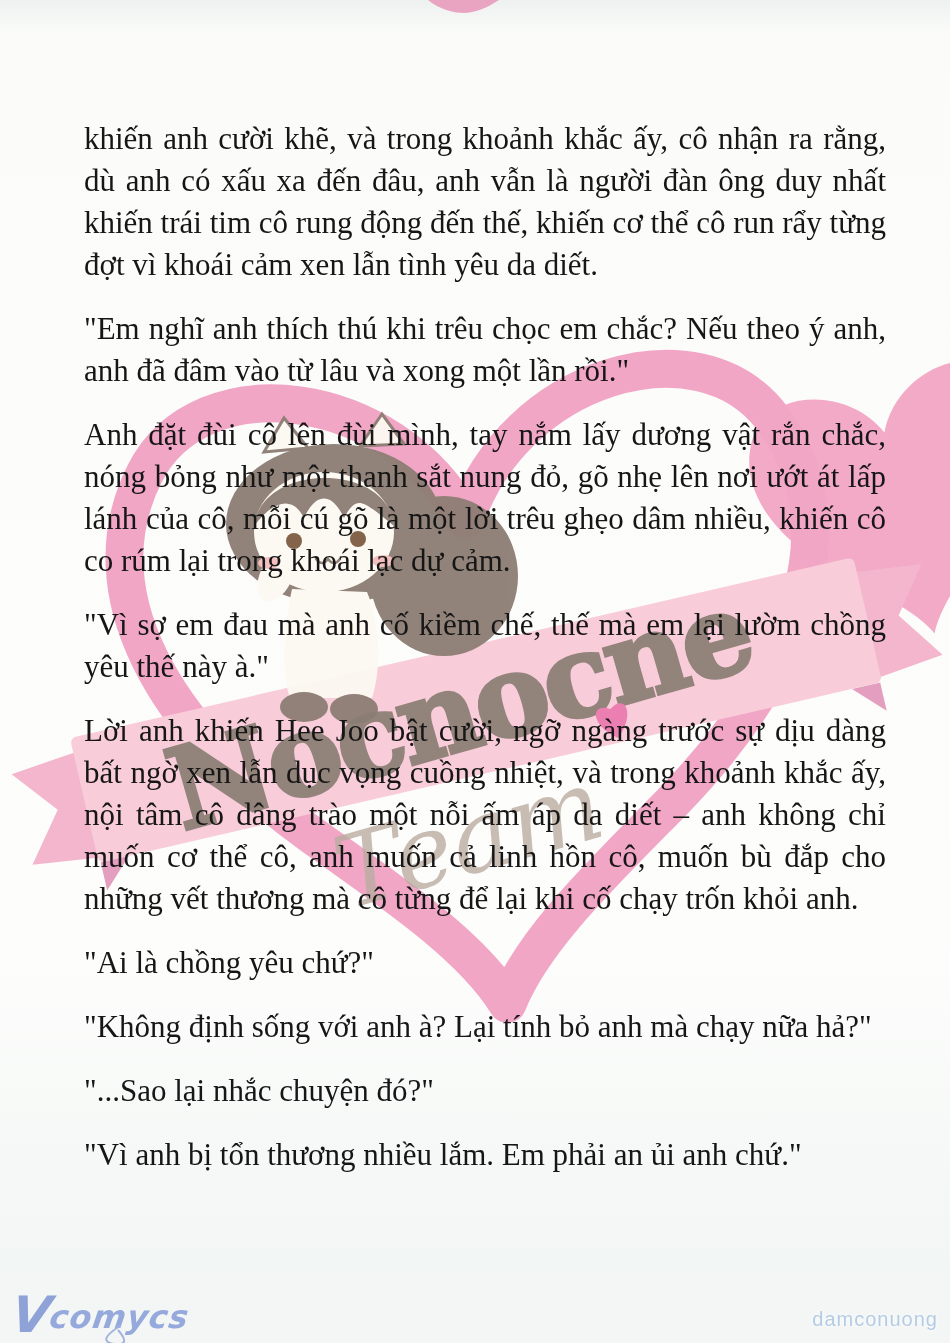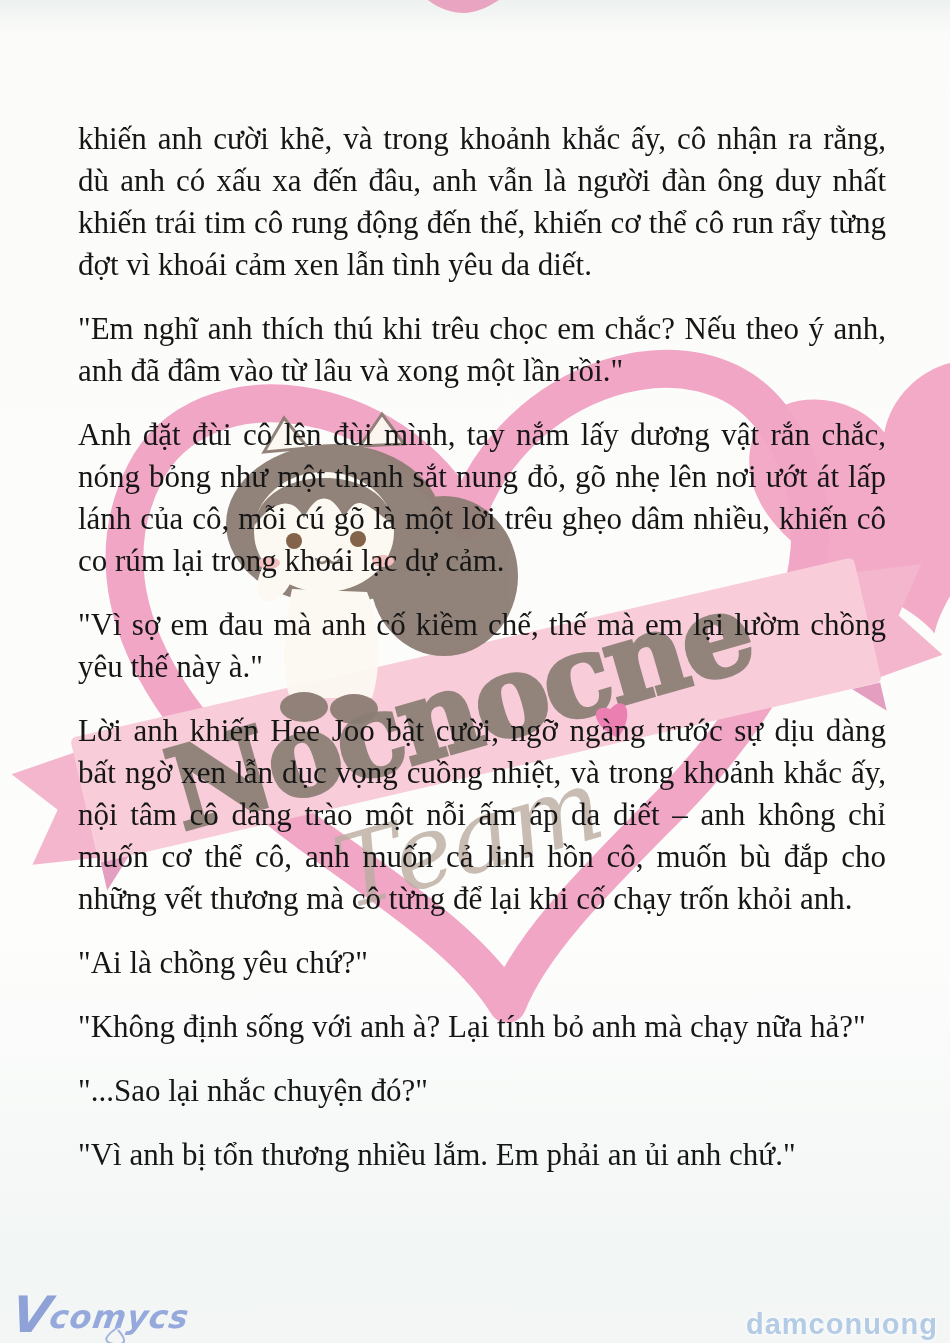--- a/index.html
+++ b/index.html
@@ -17,30 +17,30 @@
     font-family:"Liberation Serif", serif;
     font-weight:bold;font-size:25px;letter-spacing:.4px;
     padding:2px 9px 3px 9px;white-space:nowrap;
   }
   .story{
     position:absolute;left:68px;top:118px;width:818px;z-index:2;
     color:#161616;
     font-size:31px;line-height:42px;
     text-align:justify;
   }
-  .story p{margin:0 0 22px 10px;}
+  .story p{margin:0 0 22px 16px;}
   .vcomycs-logo{position:absolute;left:14px;top:1288px;z-index:3;}
   .vcomycs-logo text{
     font-family:"DejaVu Sans", sans-serif;
     font-style:italic;font-weight:bold;
   }
   .credit{
     position:absolute;right:12px;top:1308px;z-index:3;
     font-family:"Liberation Sans", sans-serif;
-    font-weight:bold;font-size:29px;letter-spacing:1px;
+    font-weight:normal;font-size:20px;letter-spacing:1px;
     color:#b3cbe4;text-shadow:0 0 6px #ffffff,0 0 2px #ffffff;
   }
 </style>
 </head>
 <body>
 
 <div class="page">
 
   <svg class="watermark" width="950" height="1343" viewBox="0 0 950 1343">
 

